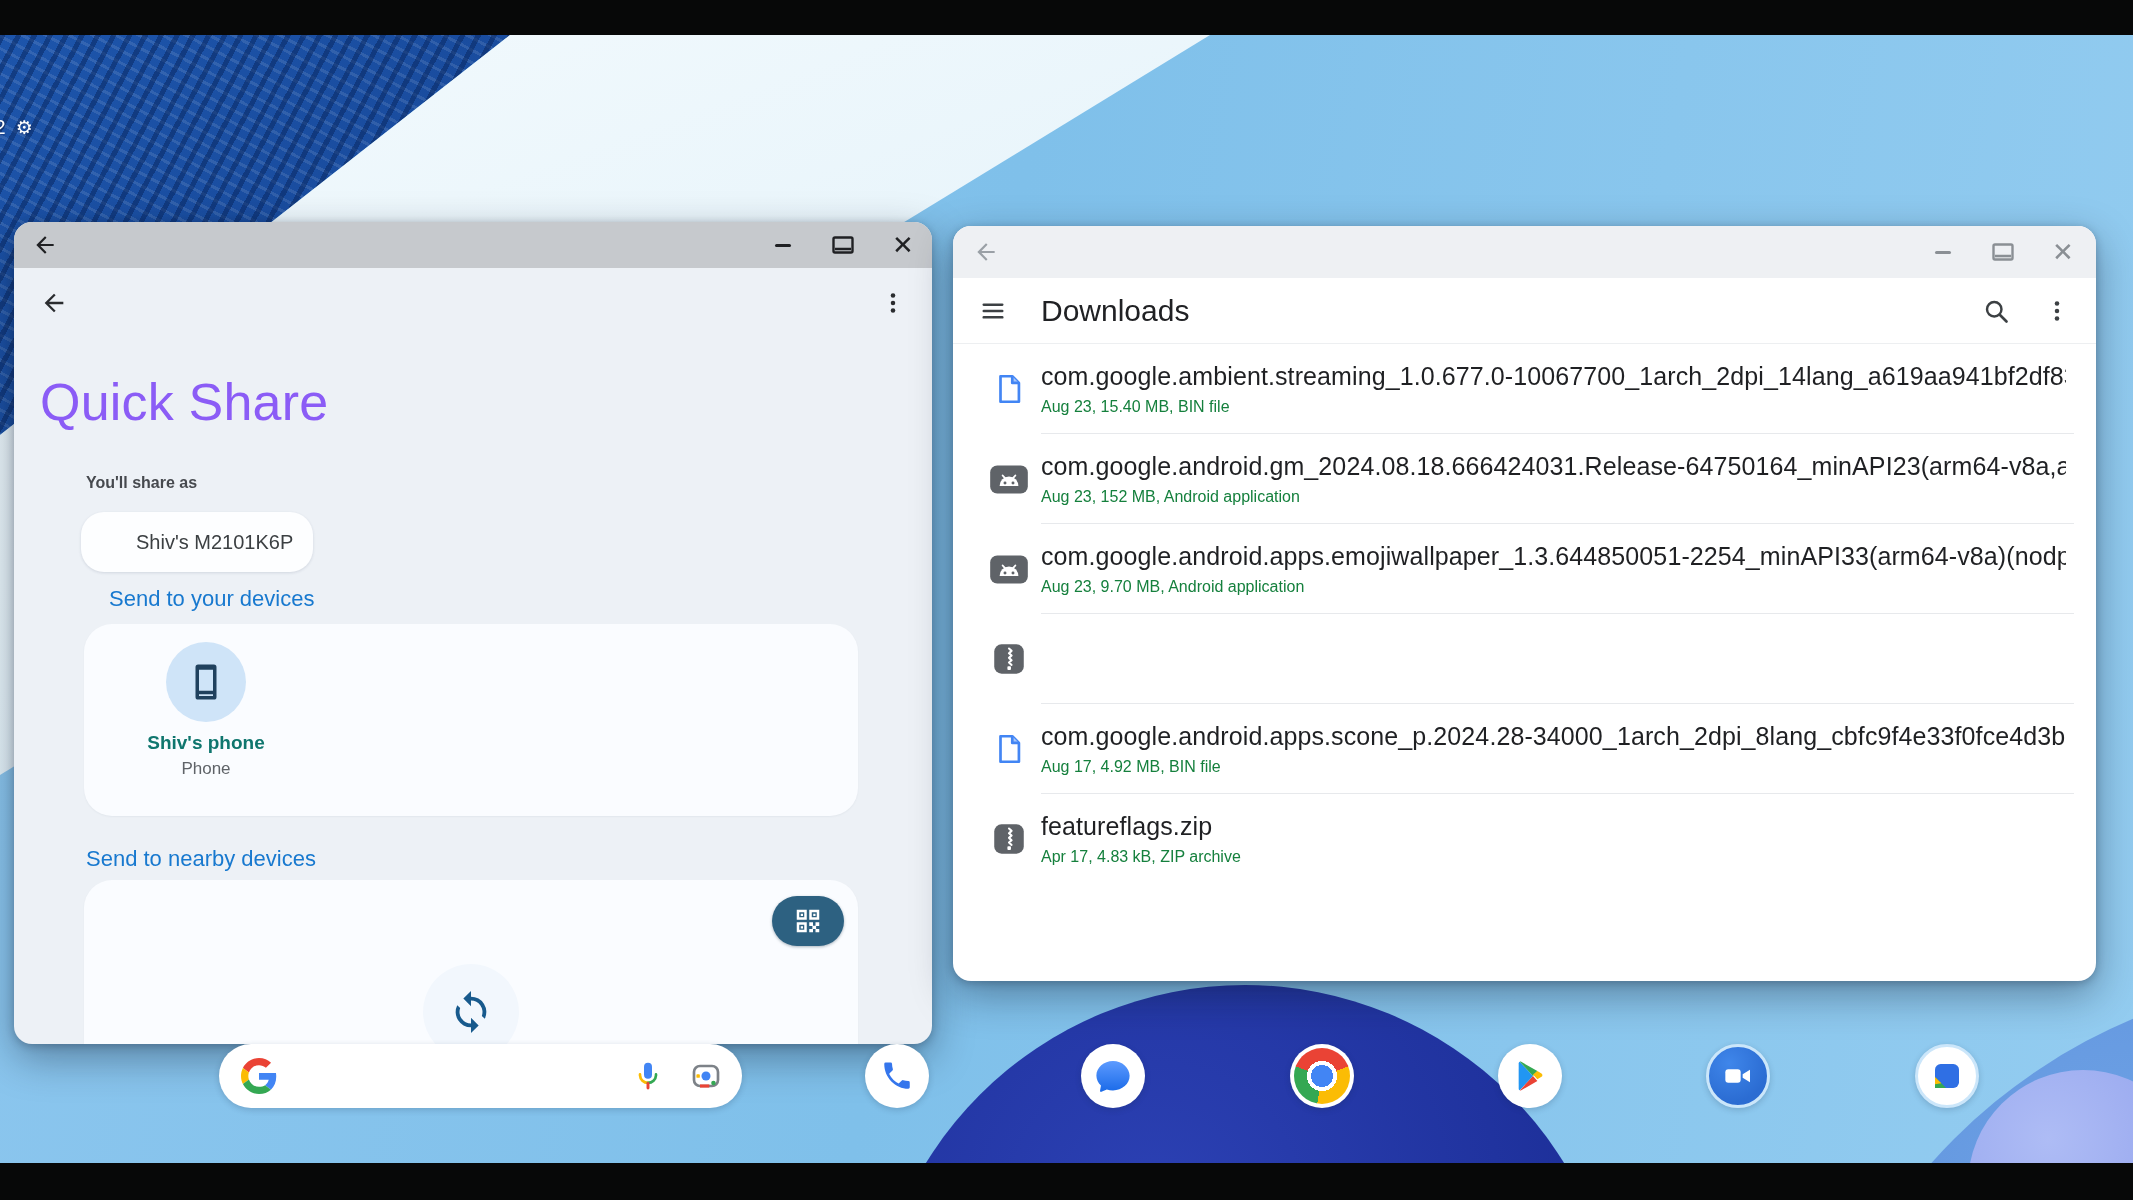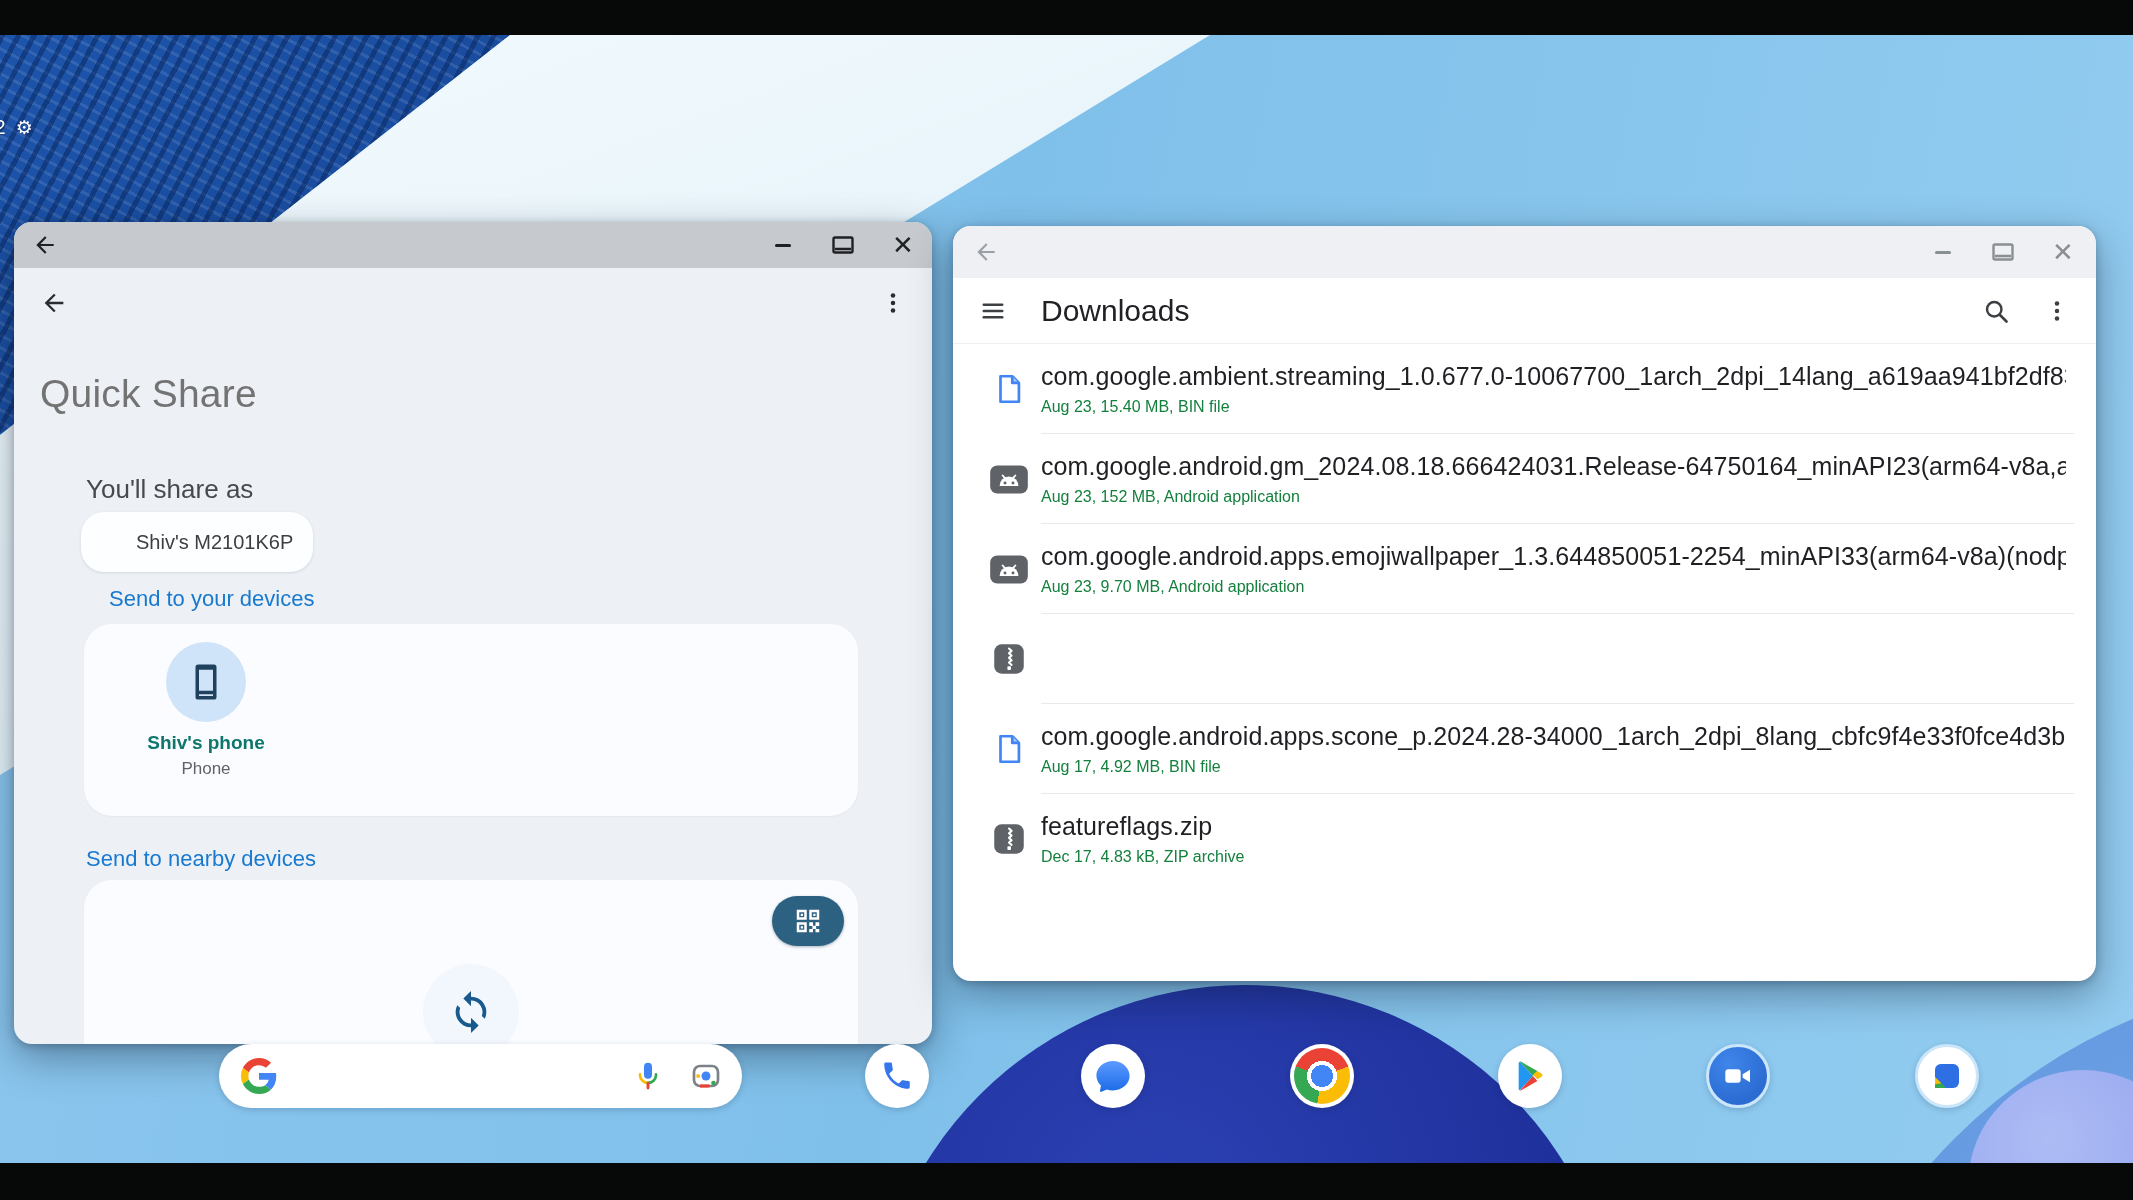--- a/index.html
+++ b/index.html
@@ -46,22 +46,22 @@
   .win-btn{width:34px;height:30px;display:flex;align-items:center;justify-content:center;cursor:default;}
   .min-glyph{width:16px;height:3px;border-radius:2px;}
   .close-glyph{font-size:26px;line-height:1;font-weight:400;}
 
   
   #qs-window{left:14px;top:222px;width:918px;height:822px;background:#edf1f6;}
   #qs-titlebar{height:46px;background:#c6c9cd;}
   #qs-controls{right:12px;}
   #qs-appbar{position:absolute;left:0;top:46px;width:100%;height:70px;
     display:flex;align-items:center;justify-content:space-between;padding:0 26px;box-sizing:border-box;}
-  #qs-title{position:absolute;left:26px;top:150px;font-size:39px;font-weight:400;color:#737373;letter-spacing:.2px;}
-  #qs-shareas{position:absolute;left:72px;top:252px;font-size:26px;color:#46494e;}
+  #qs-title{position:absolute;left:26px;top:150px;font-size:52px;font-weight:400;color:#8b5cf6;letter-spacing:.2px;}
+  #qs-shareas{position:absolute;left:72px;top:252px;font-size:16px;color:#46494e;font-weight:bold;}
   #qs-chip{position:absolute;left:67px;top:290px;height:60px;border-radius:23px;background:#fdfeff;
     display:inline-flex;align-items:center;gap:13px;padding:0 20px 0 6px;
     box-shadow:0 1px 3px rgba(40,60,90,.14);}
   #qs-avatar{width:36px;height:36px;border-radius:50%;
     background:
       radial-gradient(circle at 50% 30%,#2c2b30 0 38%,rgba(0,0,0,0) 39%),
       radial-gradient(circle at 50% 46%,#c append 0 0,#c append 0 0),
       radial-gradient(circle at 50% 48%,#c99b72 0 26%,rgba(0,0,0,0) 27%),
       linear-gradient(#5a6b5d 0 0) 0 100%/100% 42% no-repeat,
       #d9dfe4;}
@@ -361,21 +361,21 @@
       <div class="file-row">
         <span class="file-icon">
             <svg width="32" height="32" viewBox="0 0 26 26">
               <rect x="1" y="1" width="24" height="24" rx="6" fill="#5f6368"></rect>
               <path d="M13 4.5l2.1 1.9-2.1 1.9 2.1 1.9-2.1 1.9 2.1 1.9-2.1 1.9 2.1 1.9" fill="none" stroke="#fff" stroke-width="1.7" stroke-linecap="round" stroke-linejoin="round"></path>
               <rect x="11.7" y="18.8" width="2.9" height="3.2" rx="0.8" fill="#fff"></rect>
             </svg>
           </span>
         <div class="file-texts">
           <div class="file-title">featureflags.zip</div>
-          <div class="file-meta">Dec 17, 4.83 kB, ZIP archive</div>
+          <div class="file-meta">Apr 17, 4.83 kB, ZIP archive</div>
         </div>
       </div>
 
     </div>
 
   </div>
 
   <div id="search-pill">
     <svg width="36" height="36" viewBox="0 0 48 48">
         <path fill="#EA4335" d="M24 9.5c3.54 0 6.71 1.22 9.21 3.6l6.85-6.85C35.9 2.38 30.47 0 24 0 14.62 0 6.51 5.38 2.56 13.22l7.98 6.19C12.43 13.72 17.74 9.5 24 9.5z"></path>

